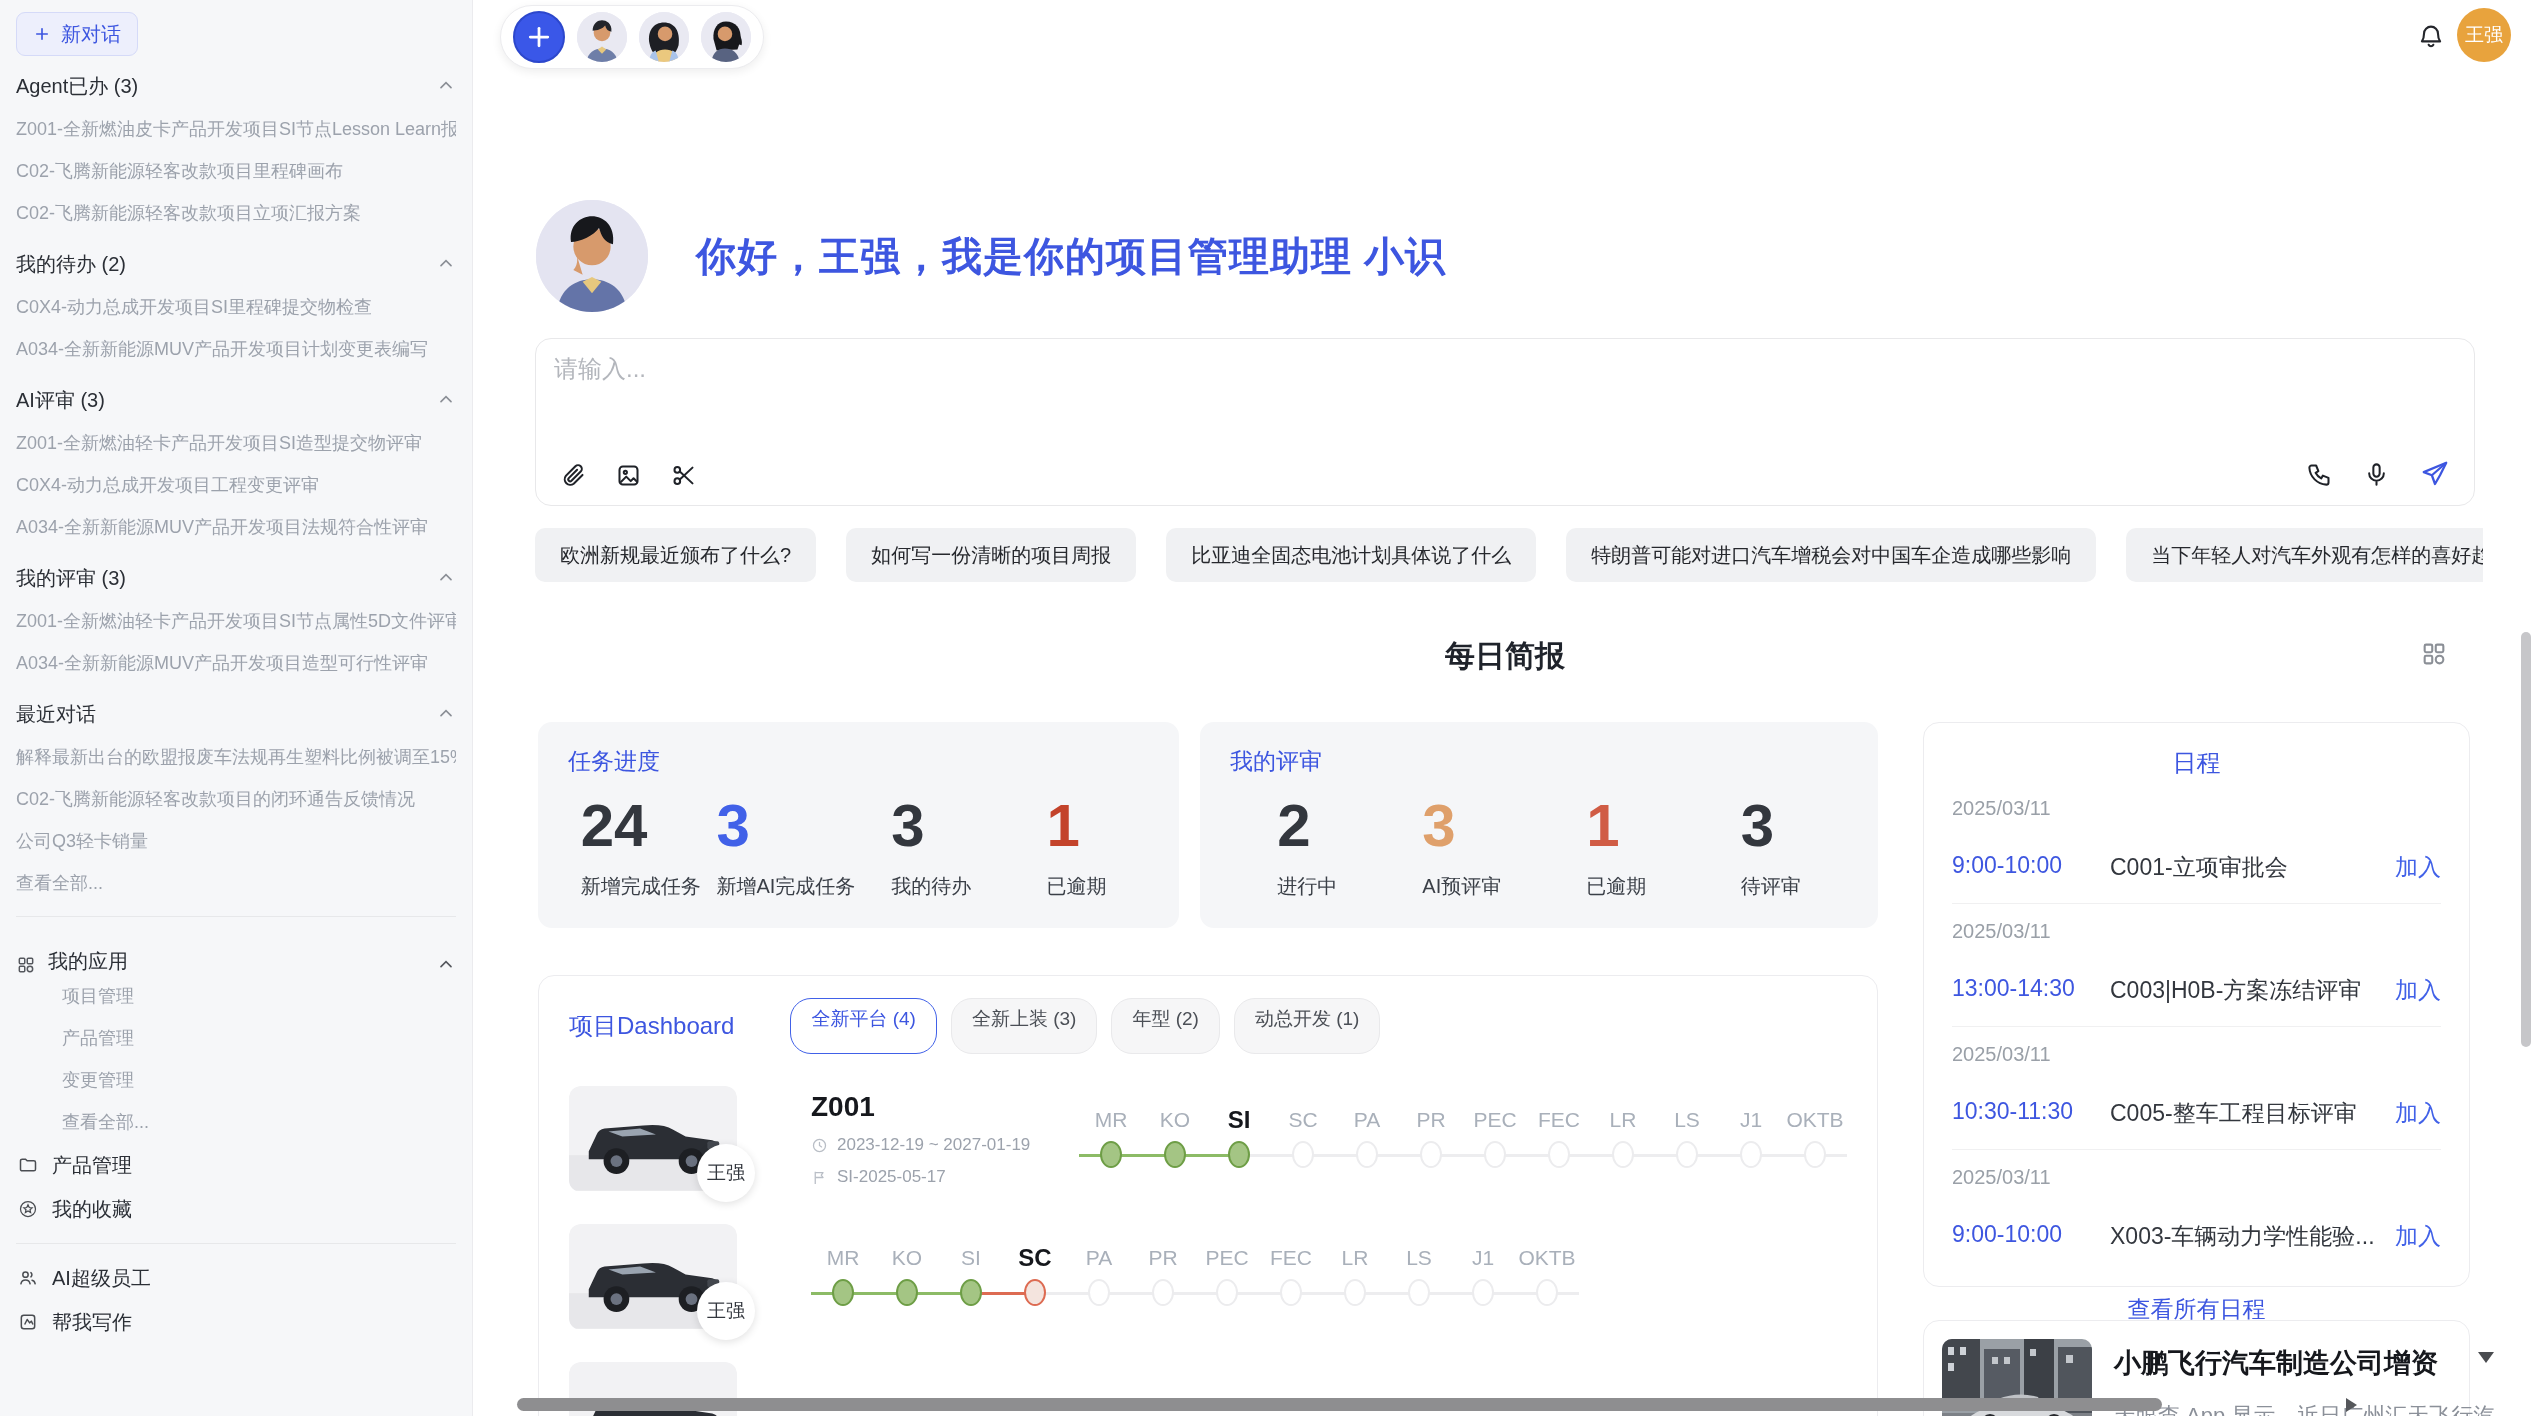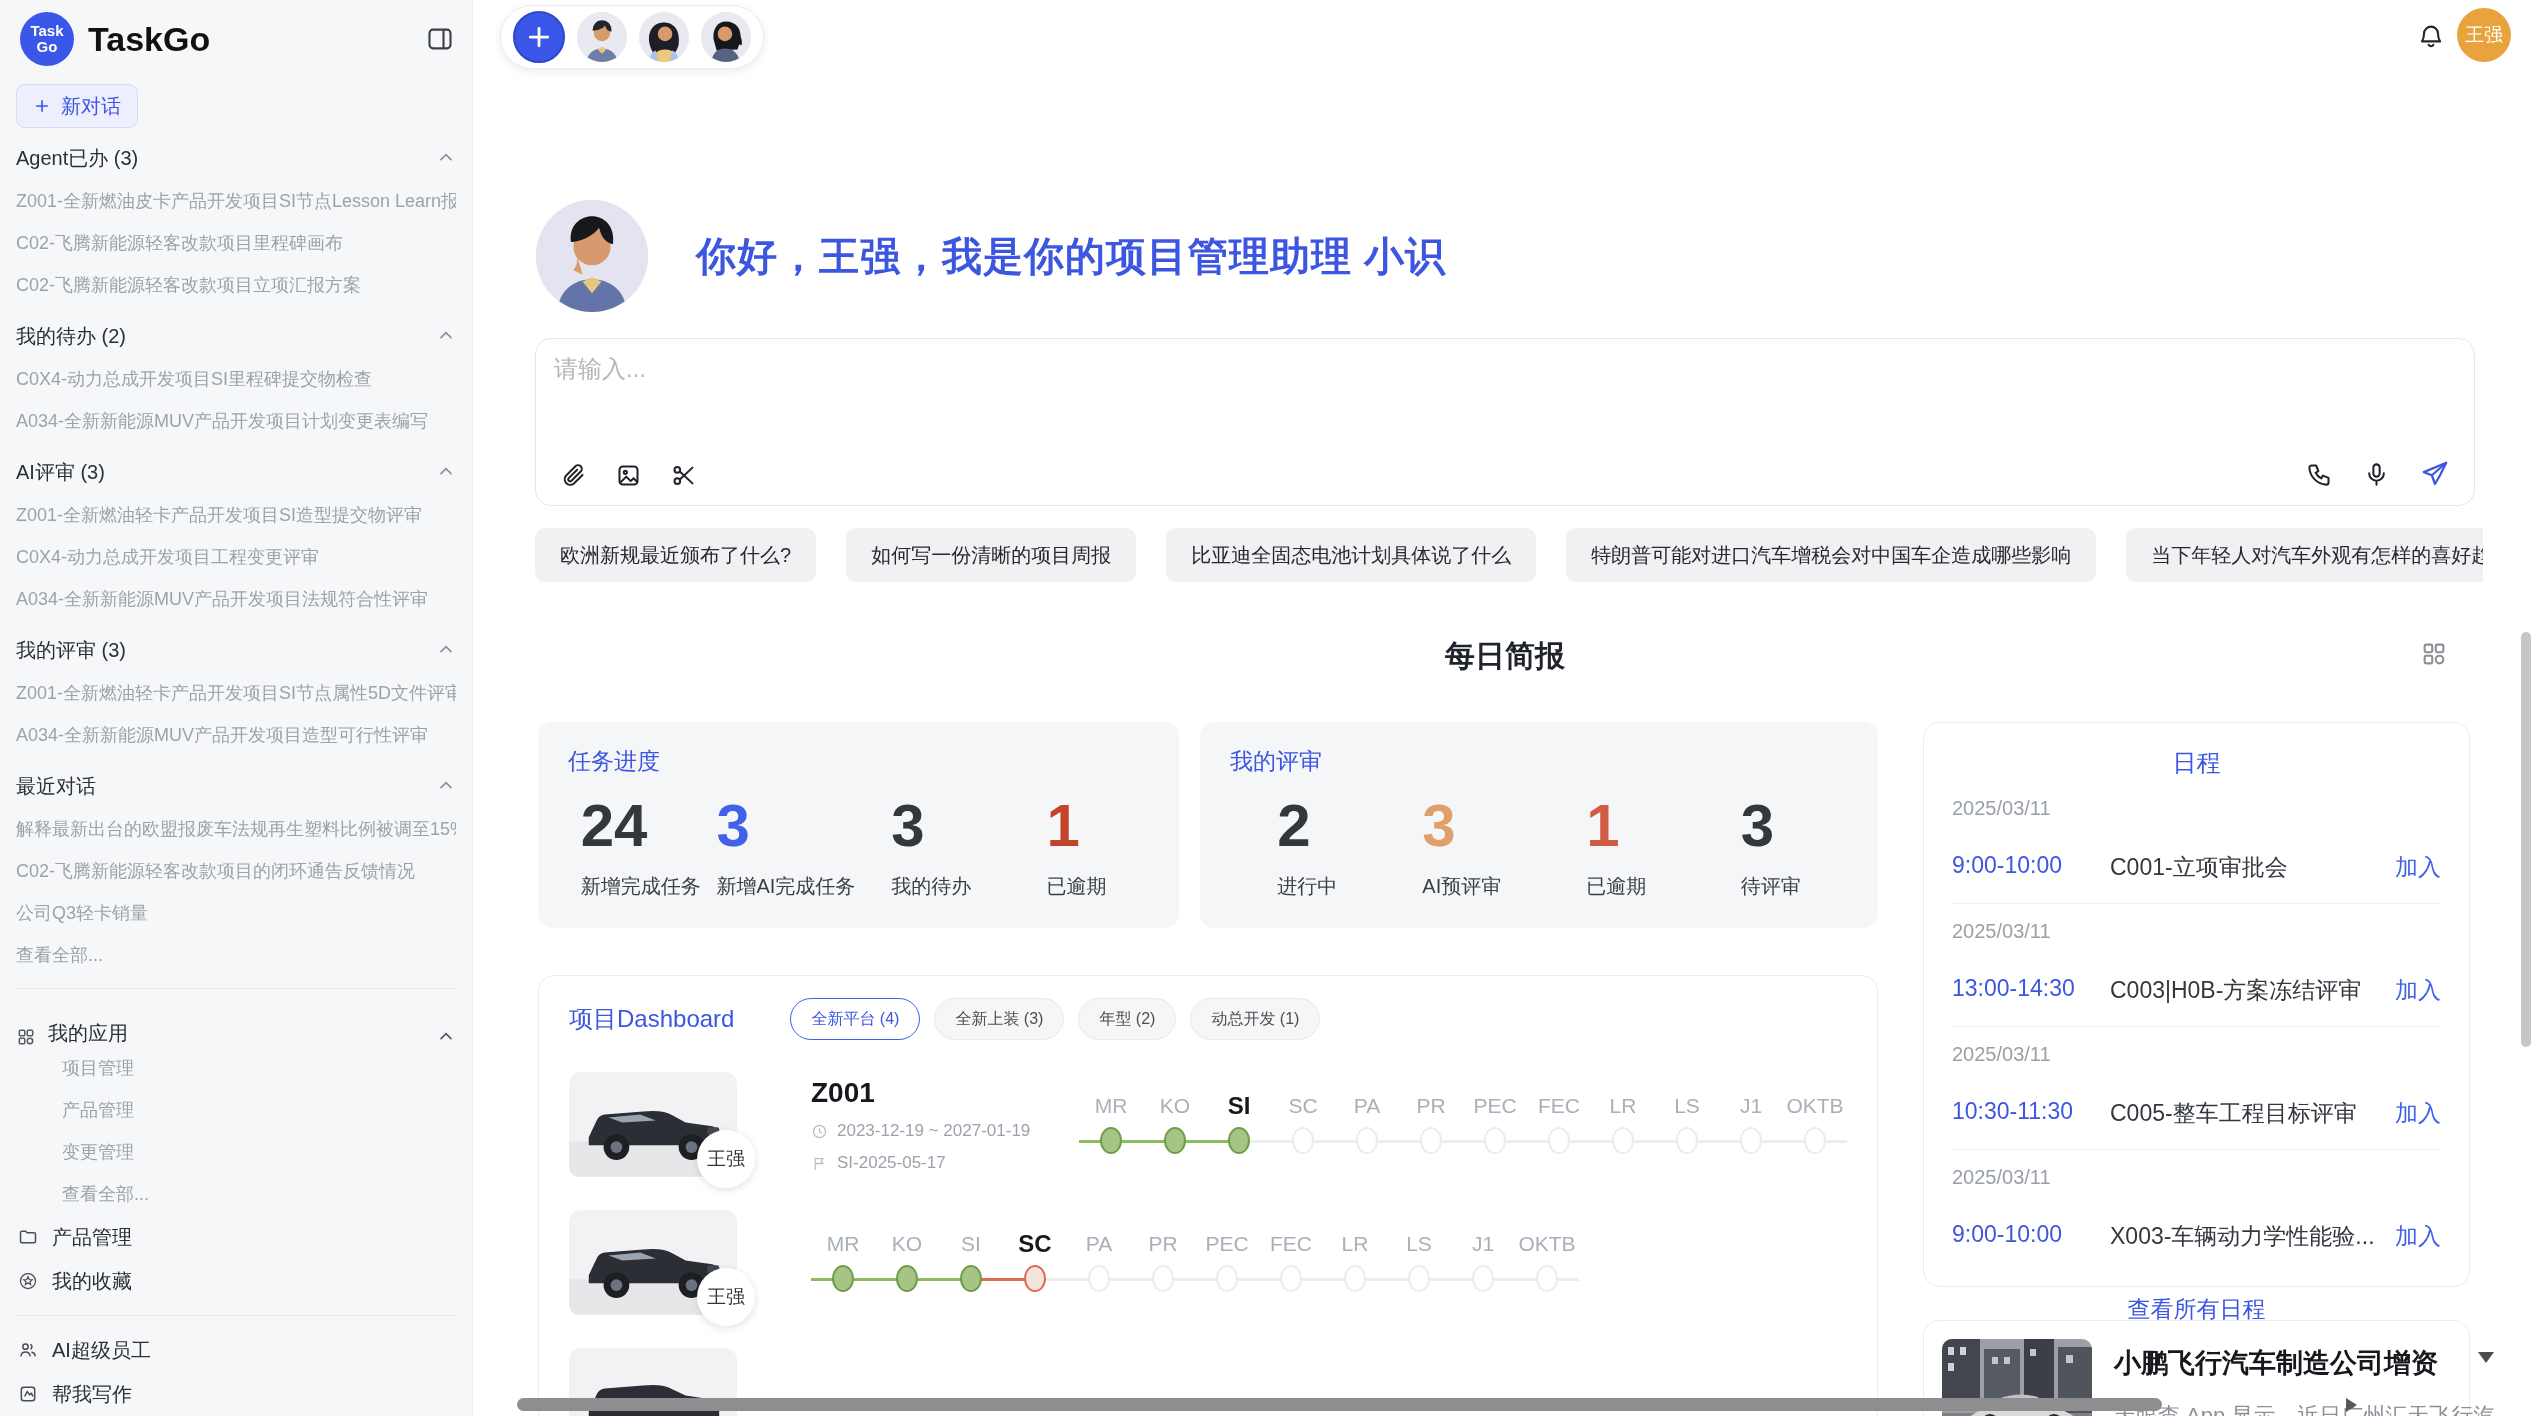--- a/index.html
+++ b/index.html
@@ -76,21 +76,21 @@
   .stats{display:grid;grid-template-columns:repeat(4,1fr);margin-top:12px;justify-items:center}
   .stat-val{font-size:60px;font-weight:600;color:#33373E;line-height:74px}
   .stat-lab{font-size:20px;color:#3A3F47;margin-top:10px}
   .v-blue .stat-val{color:var(--link)} .v-red .stat-val{color:var(--red)}
   .v-orange .stat-val{color:var(--orange)} .v-salmon .stat-val{color:var(--salmon)}
 
   .dash-card{background:#fff;border:1.5px solid #ECECEF;border-radius:16px;padding:22px 30px;min-height:460px}
   .dash-head{display:flex;align-items:center}
   .dash-title{font-size:24px;color:var(--blue);font-weight:500}
   .dash-tabs{display:flex;gap:14px;margin-left:56px}
-  .tab{height:42px;line-height:40px;padding:0 20px;border-radius:21px;font-size:16px;background:#F6F6F7;border:1.5px solid #E9E9EB;color:#4B4F56;white-space:nowrap;cursor:pointer}
+  .tab{height:56px;line-height:40px;padding:0 20px;border-radius:21px;font-size:19px;background:#F6F6F7;border:1.5px solid #E9E9EB;color:#4B4F56;white-space:nowrap;cursor:pointer}
   .tab.active{background:#fff;border-color:var(--link);color:var(--blue)}
 
   .project-row{display:flex;align-items:center;margin-top:32px;cursor:pointer}
   .proj-media{position:relative;width:242px;flex:none}
   .truck{width:168px;height:106px;border-radius:12px;overflow:hidden}
   .owner-badge{position:absolute;left:128px;top:58px;width:58px;height:58px;border-radius:50%;background:#fff;box-shadow:0 2px 8px rgba(0,0,0,.12);display:flex;align-items:center;justify-content:center;font-size:19px;color:#33373E}
   .proj-info{width:268px;flex:none}
   .proj-code{font-size:28px;font-weight:700;color:#16181D}
   .proj-meta{display:flex;align-items:center;gap:9px;margin-top:12px;font-size:17px;color:var(--muted)}
   .proj-meta .ic{width:17px;height:17px;color:#B9BEC6}
@@ -124,33 +124,20 @@
   
   .hscroll{position:absolute;left:517px;top:1398px;width:1645px;height:13px;border-radius:7px;background:#8E8E90;z-index:50;cursor:pointer}
   .harrow{position:absolute;left:2346px;top:1398px;width:0;height:0;border-top:7px solid transparent;border-bottom:7px solid transparent;border-left:11px solid #55575b;z-index:50}
   .vthumb{position:absolute;left:2521px;top:632px;width:10px;height:415px;border-radius:5px;background:#C6C6C9;z-index:50;cursor:pointer}
   .varrow{position:absolute;left:2478px;top:1352px;width:0;height:0;border-left:8px solid transparent;border-right:8px solid transparent;border-top:11px solid #4a4c50;z-index:50}
 </style>
 </head>
 <body>
 
 <aside class="sidebar">
-  <div class="sb-head">
-    <div class="logo">
-      <span>Task</span>
-      <span>Go</span>
-    </div>
-    <div class="app-title">TaskGo</div>
-    <div class="panel-btn ic">
-        <svg viewBox="0 0 24 24" fill="none" stroke="currentColor" stroke-width="1.8">
-          <rect x="3" y="4" width="18" height="16" rx="3"></rect>
-          <line x1="15" y1="4" x2="15" y2="20"></line>
-        </svg>
-      </div>
-  </div>
   <button class="new-chat">
     <span class="ic">
         <svg viewBox="0 0 24 24" fill="none" stroke="currentColor" stroke-width="2.2" stroke-linecap="round">
           <line x1="12" y1="5" x2="12" y2="19"></line>
           <line x1="5" y1="12" x2="19" y2="12"></line>
         </svg>
       </span>
     <span>新对话</span>
   </button>
   <div class="sb-scroll">

